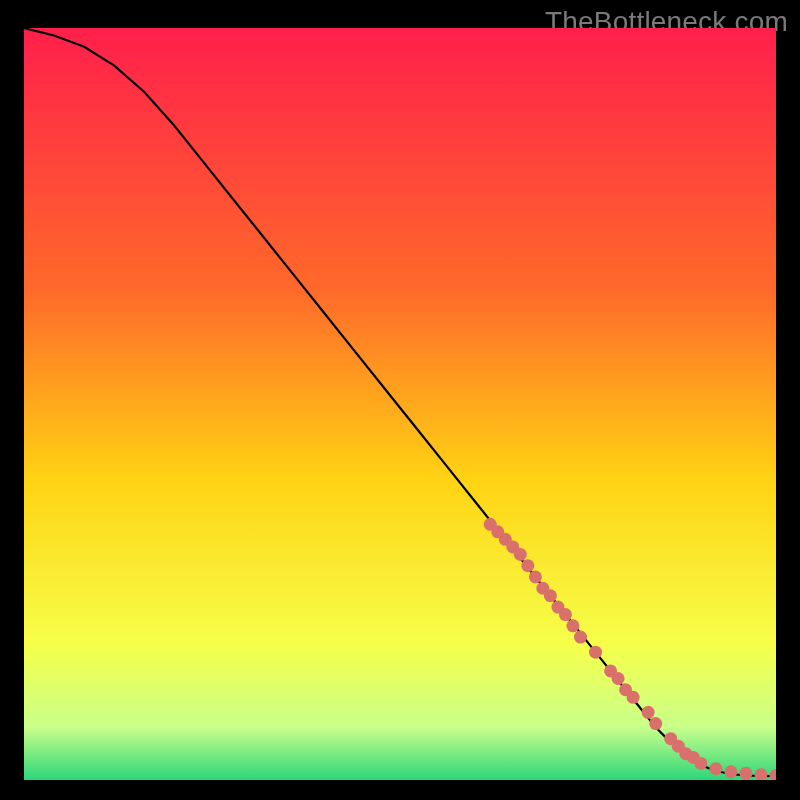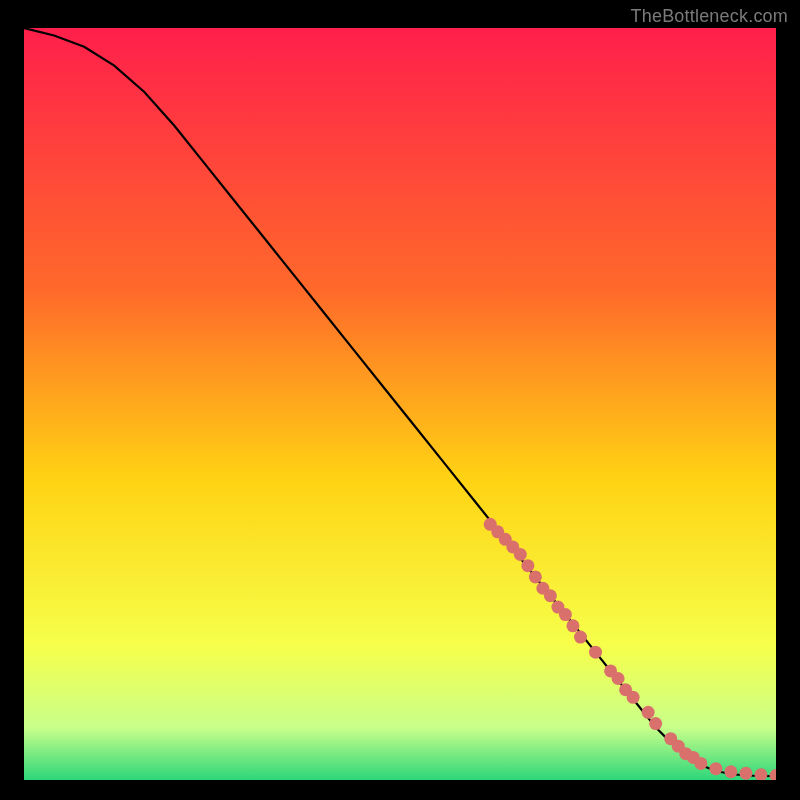--- a/index.html
+++ b/index.html
@@ -15,21 +15,21 @@
     position: relative;
     width: 800px;
     height: 800px;
     background: #000;
   }
   .watermark {
     position: absolute;
     top: 6px;
     right: 12px;
     color: #7a7a7a;
-    font-size: 18px;
+    font-size: 28px;
     font-weight: 500;
     letter-spacing: 0.2px;
     user-select: none;
   }
   .plot {
     position: absolute;
     left: 24px;
     top: 28px;
     width: 752px;
     height: 752px;

